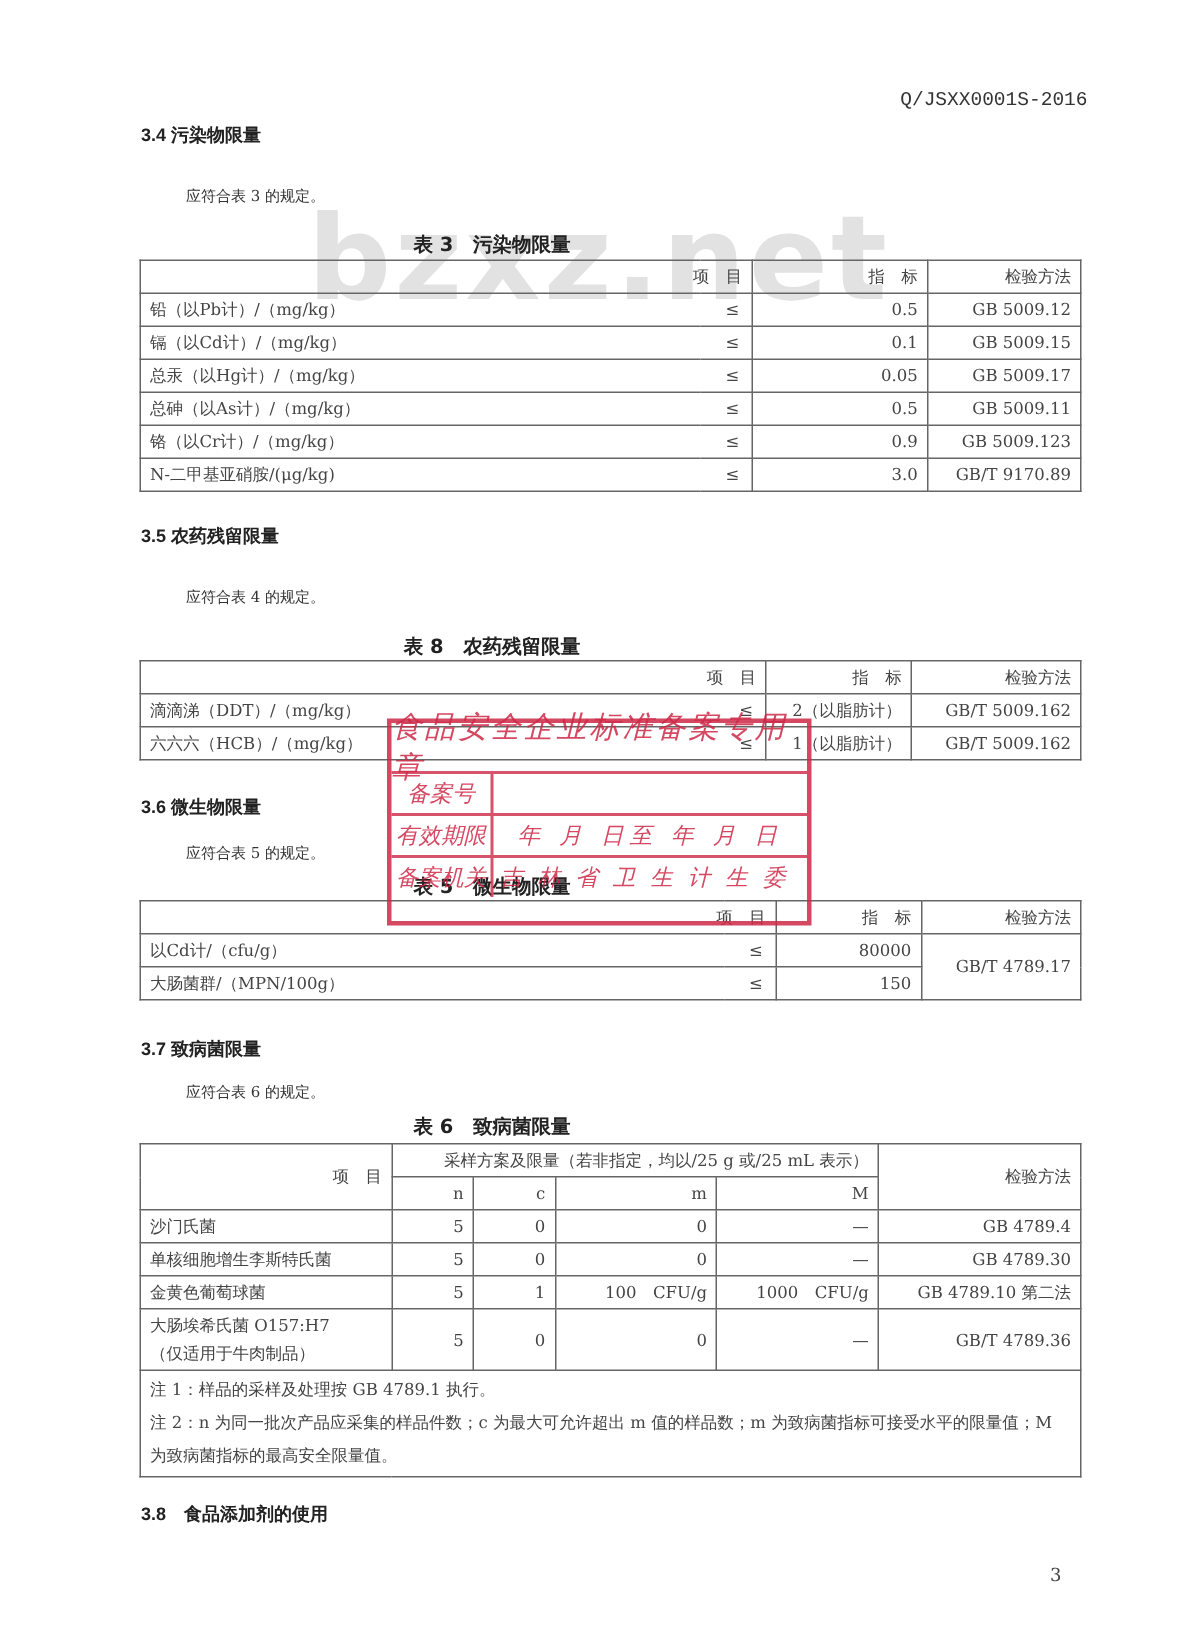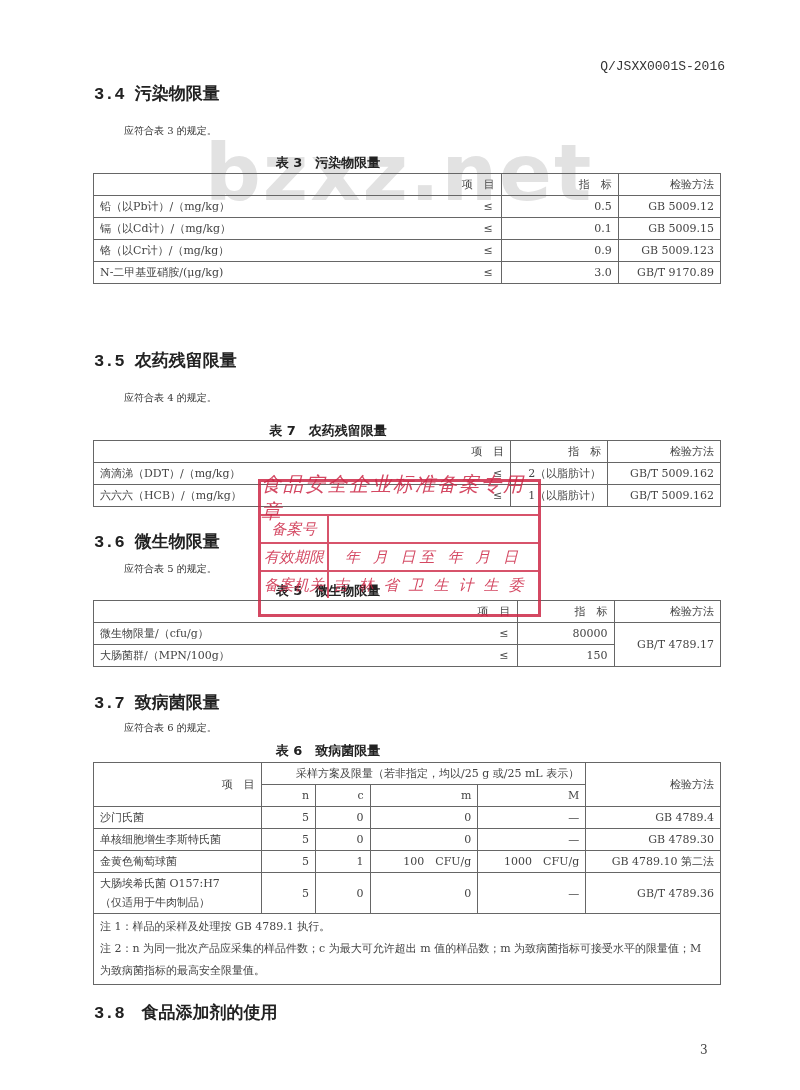--- a/index.html
+++ b/index.html
@@ -3,21 +3,21 @@
 <meta charset="utf-8">
 <style>
   html, body { margin: 0; padding: 0; background: #ffffff; }
   body {
     width: 800px; height: 1090px; position: relative; overflow: hidden;
     font-family: "DejaVu Serif", "Liberation Serif", serif;
     color: #2a2a2a;
   }
   .abs { position: absolute; }
   .docno { right: 75px; top: 59px; font-family: "Liberation Mono", "DejaVu Sans Mono", monospace; font-size: 13px; color: #333; }
-  .sec { left: 94px; font-family: Liberation Mono, monospace; font-size: 17px; font-weight: bold; color: #222; }
+  .sec { left: 94px; font-family: Liberation Sans, sans-serif; font-size: 12px; font-weight: bold; color: #222; }
   .para { left: 124px; font-size: 10px; color: #333; }
   .caption { font-family: "DejaVu Sans", "Liberation Sans", sans-serif; font-size: 13px; font-weight: bold; color: #222; text-align: center; left: 0; width: 656px; }
   table { border-collapse: collapse; position: absolute; font-size: 11px; color: #444; }
   td { border: 1px solid #666; height: 21px; padding: 0 6px; white-space: nowrap; }
   td.c { text-align: right; }
   td.lte { text-align: right; border-left: none; width: 20px; padding-right: 8px; }
   td.item { border-right: none; }
   .watermark {
     position: absolute; left: 205px; top: 128px; font-family: "DejaVu Sans", sans-serif;
     font-size: 78px; font-weight: bold; color: rgba(190,190,190,0.45); letter-spacing: 2px; pointer-events: none;
@@ -58,37 +58,49 @@
     <td class="c">0.5</td>
         <td class="c">GB 5009.12</td>
   </tr>
   <tr>
     <td class="item">镉（以Cd计）/（mg/kg）</td>
         <td class="lte">≤</td>
     <td class="c">0.1</td>
         <td class="c">GB 5009.15</td>
   </tr>
   <tr>
+    <td class="item">总汞（以Hg计）/（mg/kg）</td>
+        <td class="lte">≤</td>
+    <td class="c">0.05</td>
+        <td class="c">GB 5009.17</td>
+  </tr>
+  <tr>
+    <td class="item">总砷（以As计）/（mg/kg）</td>
+        <td class="lte">≤</td>
+    <td class="c">0.5</td>
+        <td class="c">GB 5009.11</td>
+  </tr>
+  <tr>
     <td class="item">铬（以Cr计）/（mg/kg）</td>
         <td class="lte">≤</td>
     <td class="c">0.9</td>
         <td class="c">GB 5009.123</td>
   </tr>
   <tr>
     <td class="item">N-二甲基亚硝胺/(μg/kg)</td>
         <td class="lte">≤</td>
     <td class="c">3.0</td>
         <td class="c">GB/T 9170.89</td>
   </tr>
 </tbody>
   </table>
 
 <div class="abs sec" style="top:349px">3.5 农药残留限量</div>
 <div class="abs para" style="top:391px">应符合表 4 的规定。</div>
-<div class="abs caption" style="top:422px">表 7　农药残留限量</div>
+<div class="abs caption" style="top:422px">表 8　农药残留限量</div>
 <table style="left:93px; top:440px; width:628px;">
   <tbody>
       <tr>
     <td class="c" colspan="2" style="width:350px">项　目</td>
     <td class="c" style="width:84px">指　标</td>
     <td class="c">检验方法</td>
   </tr>
   <tr>
     <td class="item">滴滴涕（DDT）/（mg/kg）</td>
         <td class="lte">≤</td>
@@ -108,21 +120,21 @@
 <div class="abs para" style="top:562px">应符合表 5 的规定。</div>
 <div class="abs caption" style="top:582px">表 5　微生物限量</div>
 <table style="left:93px; top:600px; width:628px;">
   <tbody>
       <tr>
     <td class="c" colspan="2" style="width:350px">项　目</td>
     <td class="c" style="width:84px">指　标</td>
     <td class="c">检验方法</td>
   </tr>
   <tr>
-    <td class="item">微生物限量/（cfu/g）</td>
+    <td class="item">以Cd计/（cfu/g）</td>
         <td class="lte">≤</td>
     <td class="c">80000</td>
     <td class="c" rowspan="2">GB/T 4789.17</td>
   </tr>
   <tr>
     <td class="item">大肠菌群/（MPN/100g）</td>
         <td class="lte">≤</td>
     <td class="c">150</td>
   </tr>
 </tbody>

